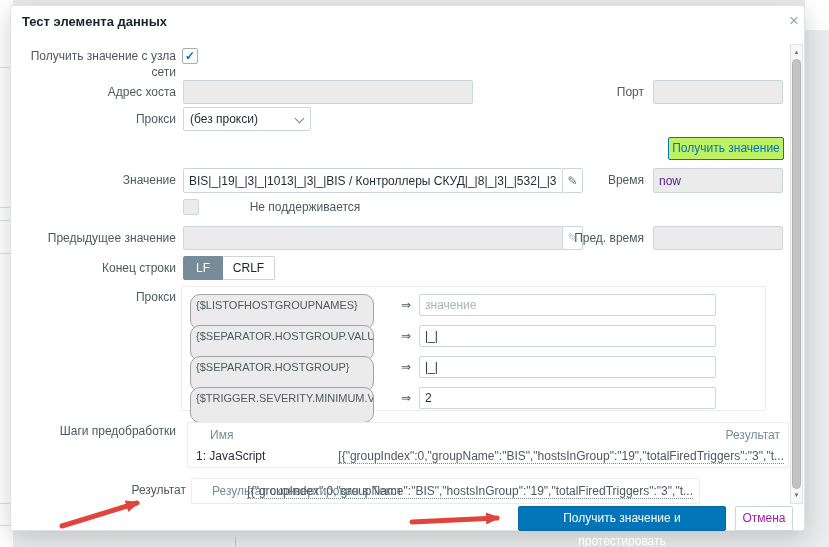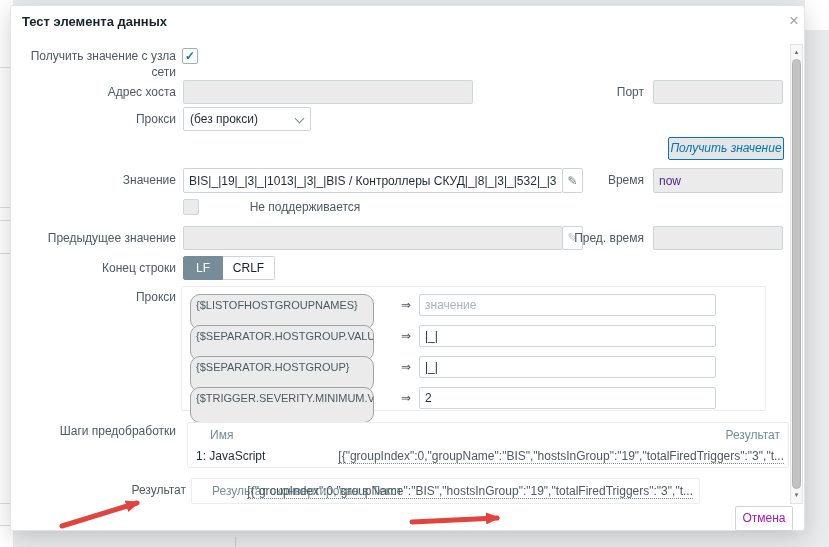--- a/index.html
+++ b/index.html
@@ -22,22 +22,22 @@
        color:#1f2c33;padding:0 5px;box-sizing:border-box;border-radius:2px;outline:none;}
   .inp.dis{background:#ebebeb;color:#4c1d95;}
   .inp::placeholder{color:#a8b4ba;}
   .cbox{position:absolute;width:16px;height:16px;border:1px solid #9fb0b9;background:#fff;border-radius:2px;
         box-sizing:border-box;text-align:center;line-height:14px;font-size:12px;font-weight:bold;color:#0275b8;cursor:pointer;}
   .cbox.dis{background:#ebebeb;border-color:#ccd5d9;color:transparent;cursor:default;}
   .selbox{position:absolute;border:1px solid #ccd5d9;background:#fff;border-radius:2px;box-sizing:border-box;
           line-height:22px;padding:0 20px 0 6px;cursor:pointer;}
   .chev{position:absolute;right:7px;top:7px;width:6px;height:6px;border-right:1.5px solid #7a8a91;
         border-bottom:1.5px solid #7a8a91;transform:rotate(45deg);}
-  .btn-outline{position:absolute;background:#e5e5e5;border:1px solid #0275b8;color:#0275b8;border-radius:2px;
-          box-sizing:border-box;text-align:center;font-size:12px;cursor:pointer;font-family:"Liberation Sans",sans-serif;font-style:italic;}
+  .btn-outline{position:absolute;background:#bef264;border:1px solid #0275b8;color:#0275b8;border-radius:2px;
+          box-sizing:border-box;text-align:center;font-size:12px;cursor:pointer;font-family:"Liberation Sans",sans-serif;}
   .btn-primary{position:absolute;background:#0275b8;border:1px solid #026aa7;color:#fff;border-radius:2px;
           box-sizing:border-box;text-align:center;font-size:12px;cursor:pointer;font-family:"Liberation Sans",sans-serif;}
   .btn-cancel{position:absolute;background:#fff;border:1px solid #ccd5d9;color:#a21caf;border-radius:2px;
           box-sizing:border-box;text-align:center;font-size:12px;cursor:pointer;font-family:"Liberation Sans",sans-serif;}
   .pencil{position:absolute;border:1px solid #ccd5d9;background:#fff;border-radius:2px;box-sizing:border-box;
           text-align:center;color:#68777f;cursor:pointer;}
   .pencil.dis{color:#b4bfc4;cursor:default;}
   .seg{position:absolute;height:24px;line-height:22px;text-align:center;box-sizing:border-box;cursor:pointer;}
   .seg.on{background:#768d99;border:1px solid #768d99;color:#fff;border-radius:2px 0 0 2px;}
   .seg.off{background:#fff;border:1px solid #ccd5d9;border-left:none;color:#16252b;border-radius:0 2px 2px 0;}
@@ -151,20 +151,21 @@
         <span class="hintlink">[{"groupIndex":0,"groupName":"BIS","hostsInGroup":"19","totalFiredTriggers":"3","t...</span>
       </div>
     </div>
 
     <div class="sbar">
       <div class="sbtn" style="top:2px;">▲</div>
       <div class="sthumb"></div>
       <div class="sbtn" style="bottom:2px;">▼</div>
     </div>
 
+    <div class="btn-primary" style="left:507px;top:500px;width:208px;height:25px;line-height:23px;">Получить значение и протестировать</div>
     <div class="btn-cancel" style="left:724px;top:500px;width:58px;height:25px;line-height:23px;">Отмена</div>
   </div>
 
   <svg class="arrows" viewBox="0 0 829 547">
     <defs>
       <marker id="ah" markerWidth="14" markerHeight="12" refX="11" refY="6" orient="auto" markerUnits="userSpaceOnUse">
         <path d="M0,0 L14,6 L0,12 z" fill="#e0443c"></path>
       </marker>
     </defs>
     <line x1="62" y1="526" x2="137" y2="503" stroke="#e0443c" stroke-width="5" stroke-linecap="round" marker-end="url(#ah)"></line>

